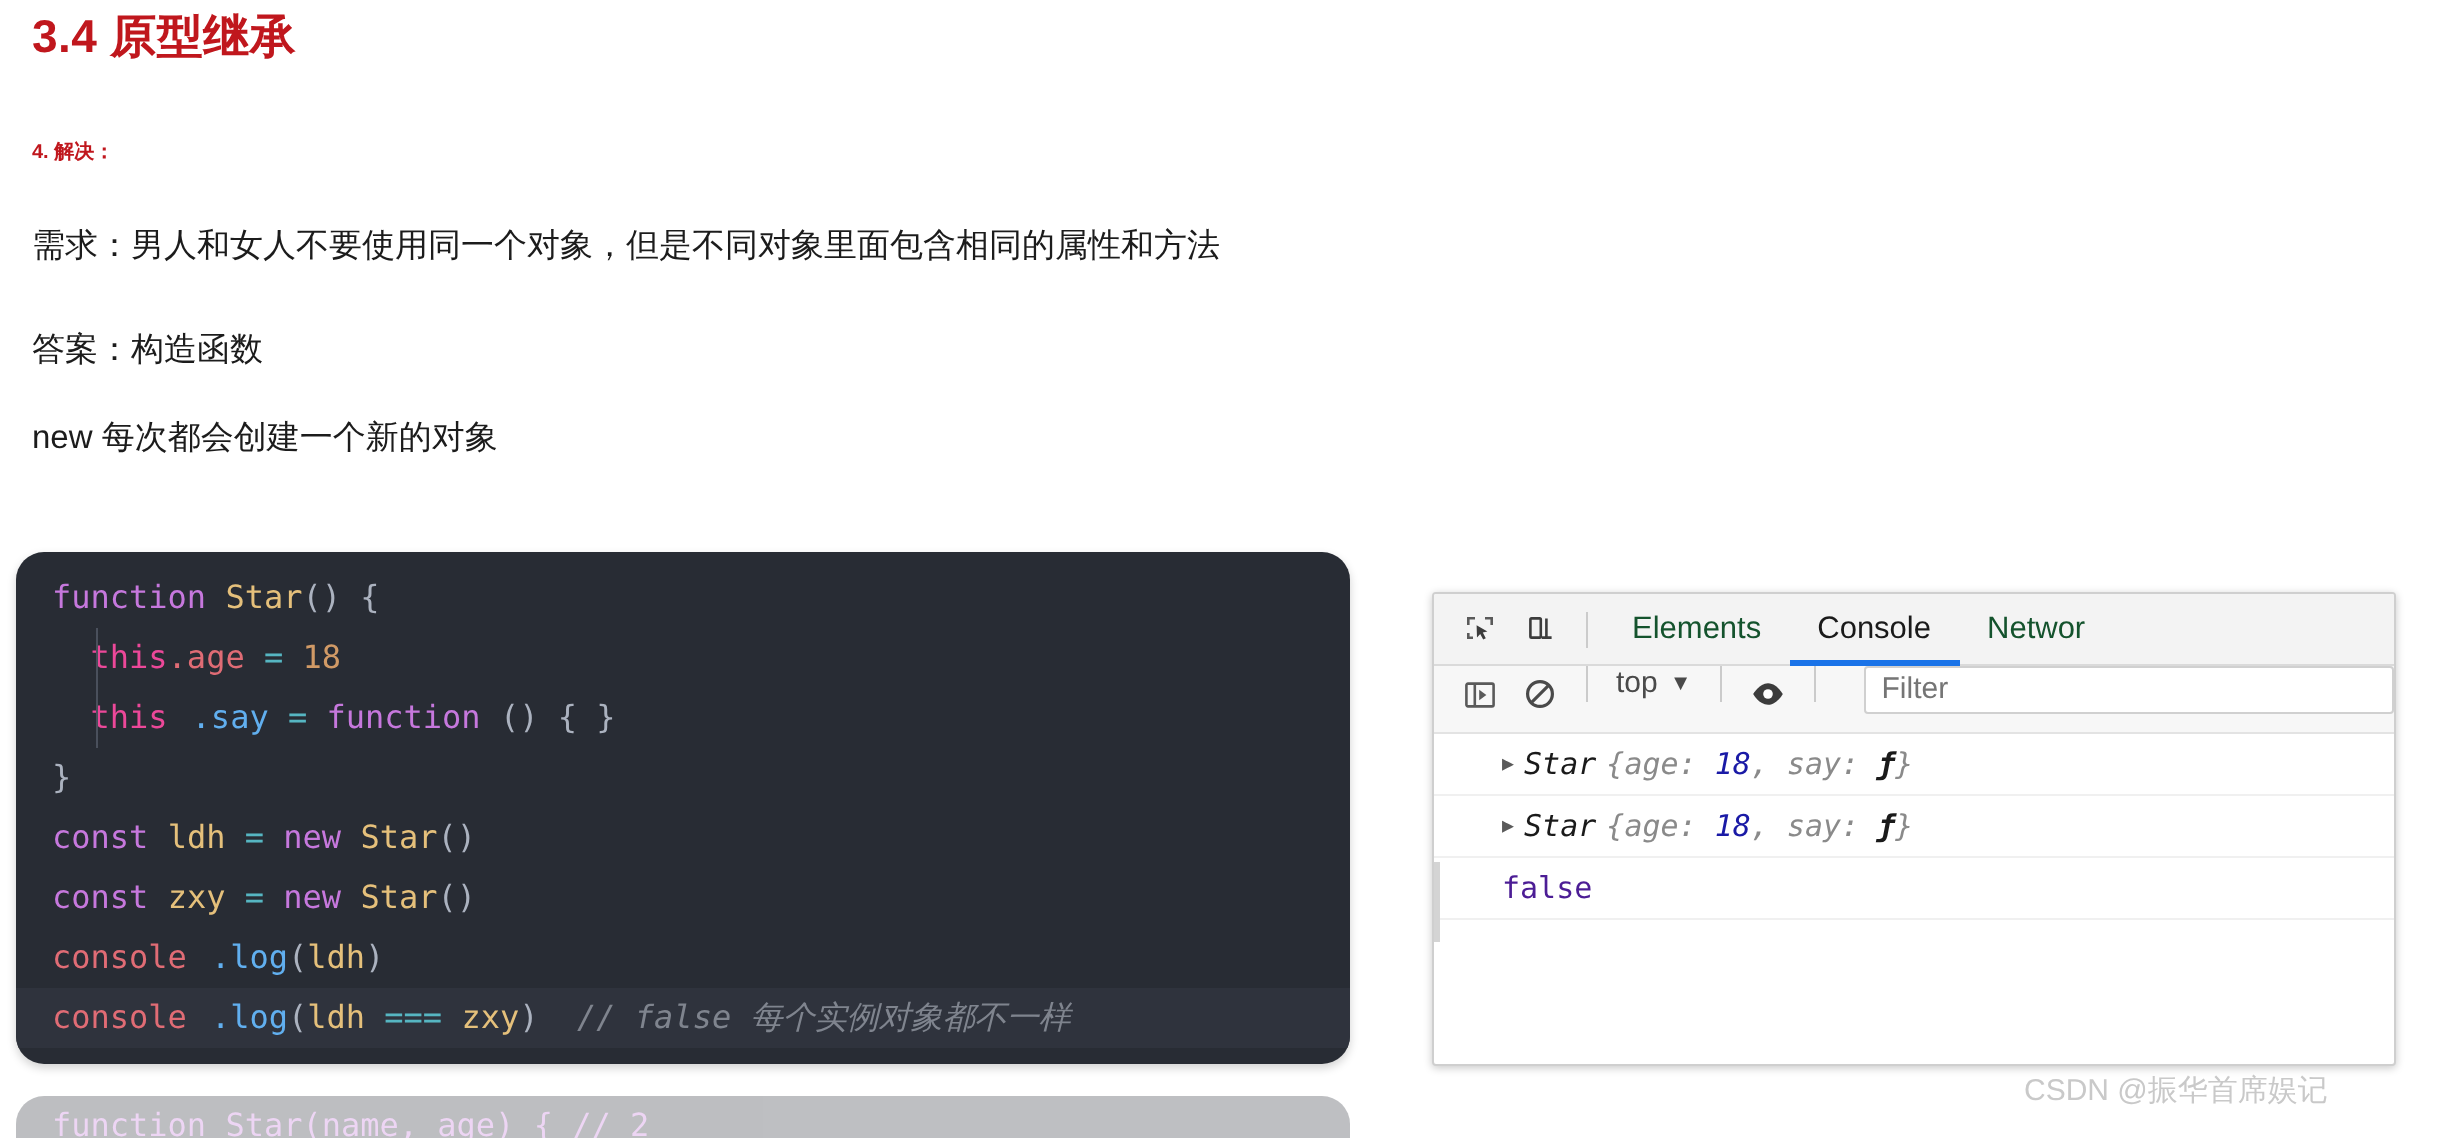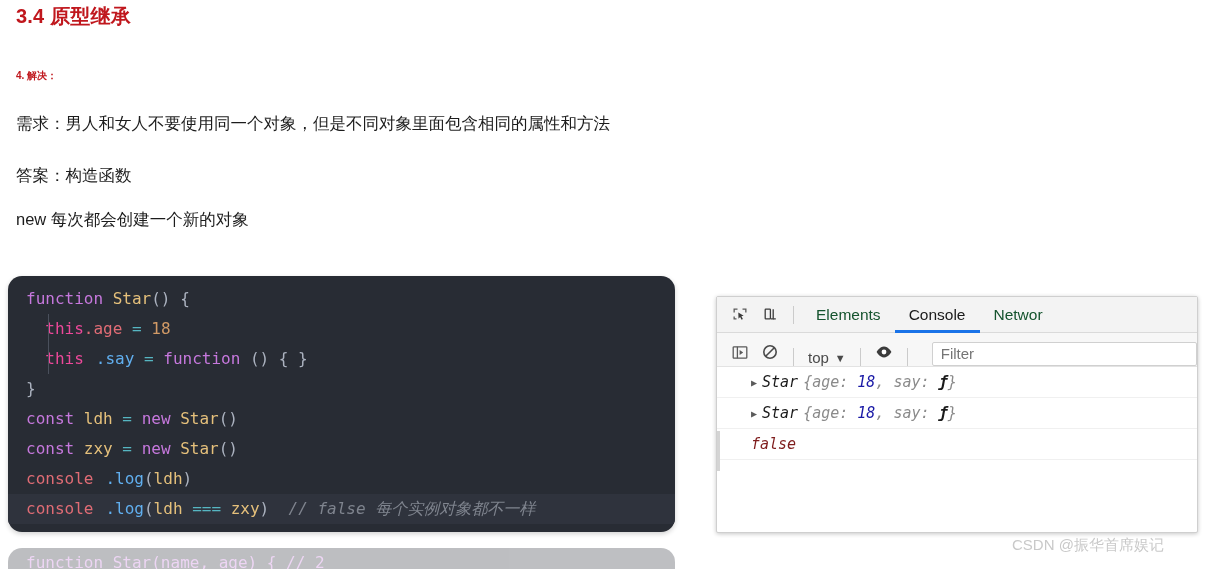--- a/index.html
+++ b/index.html
@@ -18,21 +18,21 @@
 
   
   .article {
     position: absolute;
     left: 0; top: 0;
     width: 1223px;
   }
   .doc-title {
     position: absolute;
     left: 16px; top: 3px;
-    font-size: 20px;
+    font-size: 23px;
     font-weight: bold;
     color: #c0171d;
     letter-spacing: 0.2px;
     white-space: nowrap;
   }
   .section-head {
     position: absolute;
     left: 16px; top: 69px;
     font-size: 10px;
     font-weight: bold;
@@ -157,21 +157,21 @@
     cursor: pointer;
     box-sizing: border-box;
   }
   .dt-tab.active {
     color: #1a1a1a;
     border-bottom: 3px solid #1a73e8;
   }
 
   .dt-filterbar {
     display: flex;
-    align-items: flex-end;
+    align-items: flex-start;
     height: 34px;
     background: #f7f7f7;
     border-bottom: 1px solid #e3e3e3;
     padding-left: 8px;
     box-sizing: border-box;
   }
   .dt-ctx {
     font-size: 15px;
     color: #4a4a4a;
     display: flex;
@@ -227,21 +227,21 @@
     cursor: pointer;
   }
   .obj-name {
     font-style: italic;
     color: #1a1a1a;
     margin-right: 5px;
   }
   .obj-body { font-style: italic; color: #8a8a8a; }
   .obj-num  { font-style: italic; color: #1a1aa6; }
   .obj-fn   { font-style: italic; color: #1a1a1a; font-weight: bold; }
-  .log-bool { color: #7f1d1d; font-style: italic; }
+  .log-bool { color: #4c1d95; }
 
   .watermark {
     position: absolute;
     left: 1012px;
     top: 536px;
     font-size: 15px;
     color: #c9c9c9;
     white-space: nowrap;
     font-family: "Liberation Sans", "DejaVu Sans", sans-serif;
   }

